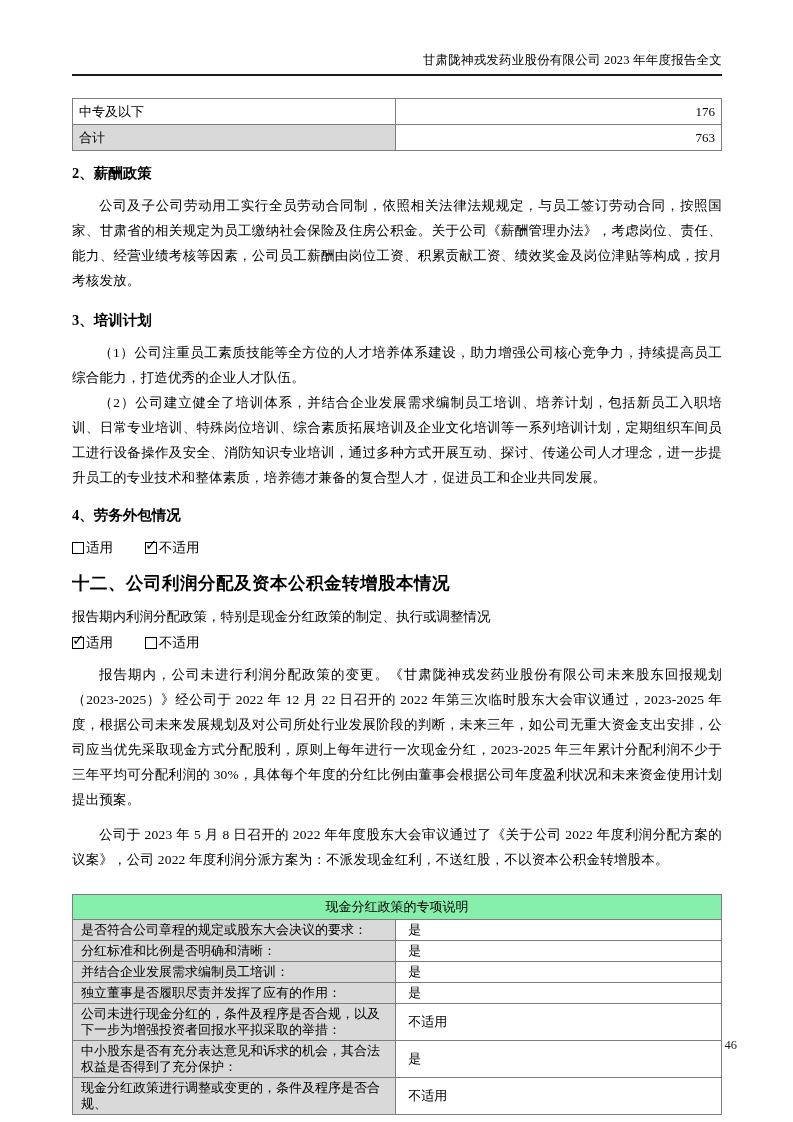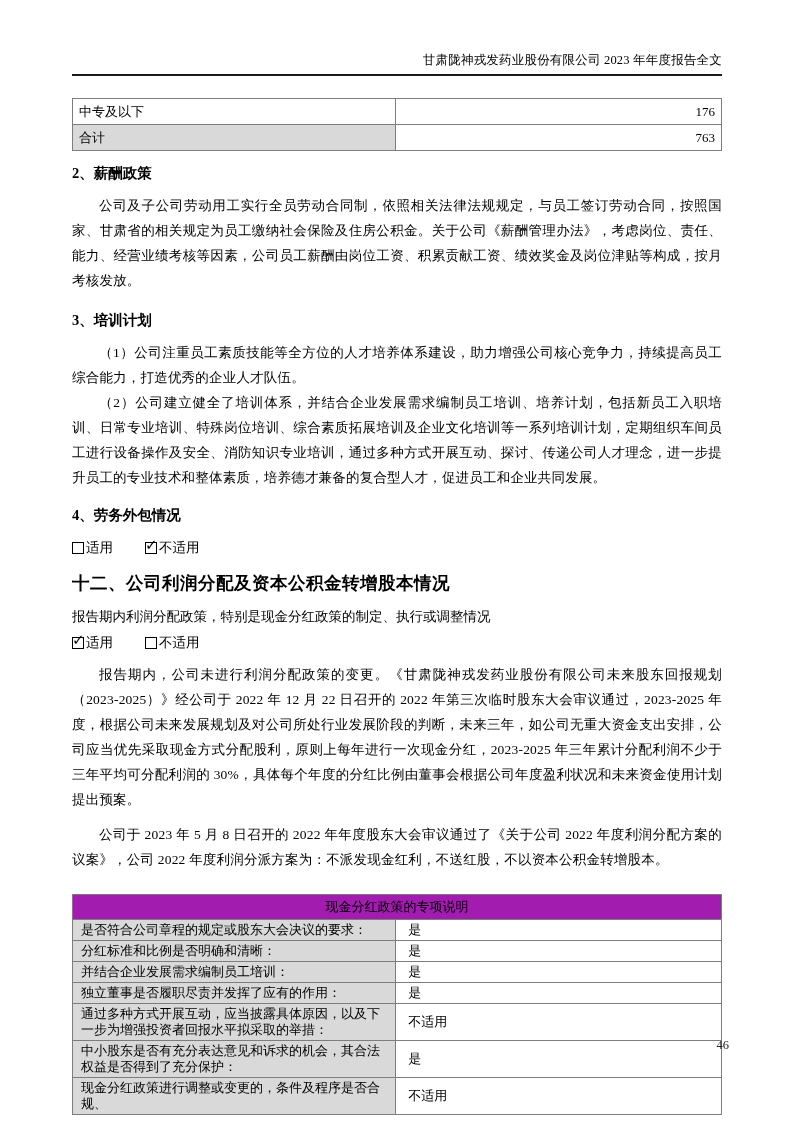--- a/index.html
+++ b/index.html
@@ -27,21 +27,21 @@
 
   
   table{border-collapse:collapse;width:100%;table-layout:fixed;}
   td{border:1px solid #7d7d7d;font-size:13px;line-height:16px;padding:2px 6px;vertical-align:middle;word-break:break-all;}
   .t-top{margin-top:22px;}
   .t-top td{height:21px;}
   .t-top .val{text-align:right;padding-right:6px;}
   .shaded{background:#d9d9d9;}
 
   .t-div{margin-top:22px;}
-  .t-div .title-cell{text-align:center;height:20px;background:#a21caf;}
+  .t-div .title-cell{text-align:center;height:20px;background:#86efac;}
   .t-div .lbl{background:#d9d9d9;padding:2px 8px;}
   .t-div .val{padding-left:12px;background:#fff;}
   .t-div .one{height:21px;}
   .t-div .two{height:34px;}
 
   
   .h-num{font-size:14.5px;font-weight:bold;margin:13px 0 0 0;line-height:19px;}
   .h-big{font-size:17.5px;font-weight:bold;margin:15px 0 0 0;line-height:23px;letter-spacing:.5px;}
 
   
@@ -75,21 +75,21 @@
     color:#000;
   }
   .mt8{margin-top:8px;}
   .mt14{margin-top:14px;}
   .mt16{margin-top:16px;}
   .mt18{margin-top:18px;}
 
   
   .page-num{
     position:absolute;
-    top:1038px;right:64px;
+    top:1038px;right:56px;
     font-size:12.5px;
     color:#222;
   }
 </style>
 </head>
 <body>
 
 <div class="page">
   <div class="content">
 
@@ -166,21 +166,21 @@
       </tr>
       <tr class="one">
         <td class="lbl">并结合企业发展需求编制员工培训：</td>
         <td class="val">是</td>
       </tr>
       <tr class="one">
         <td class="lbl">独立董事是否履职尽责并发挥了应有的作用：</td>
         <td class="val">是</td>
       </tr>
       <tr class="two">
-        <td class="lbl">通过多种方式开展互动，应当披露具体原因，以及下一步为增强投资者回报水平拟采取的举措：</td>
+        <td class="lbl">公司未进行现金分红的，条件及程序是否合规，以及下一步为增强投资者回报水平拟采取的举措：</td>
         <td class="val">不适用</td>
       </tr>
       <tr class="two">
         <td class="lbl">中小股东是否有充分表达意见和诉求的机会，其合法权益是否得到了充分保护：</td>
         <td class="val">是</td>
       </tr>
       <tr class="one">
         <td class="lbl">现金分红政策进行调整或变更的，条件及程序是否合规、</td>
         <td class="val">不适用</td>
       </tr>

